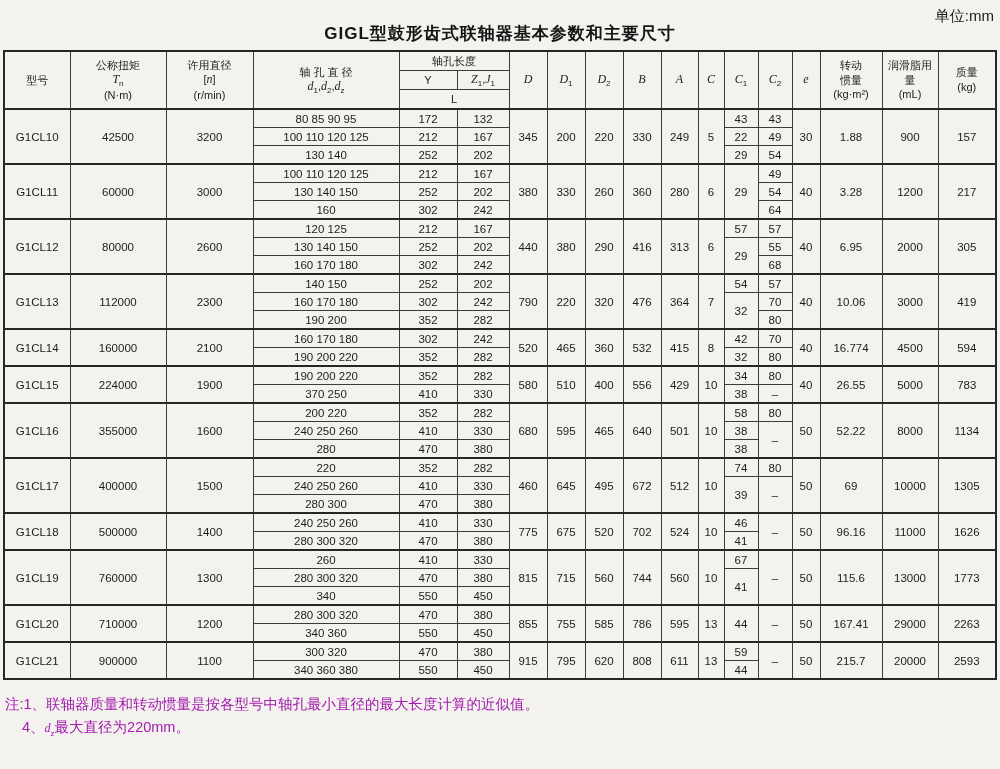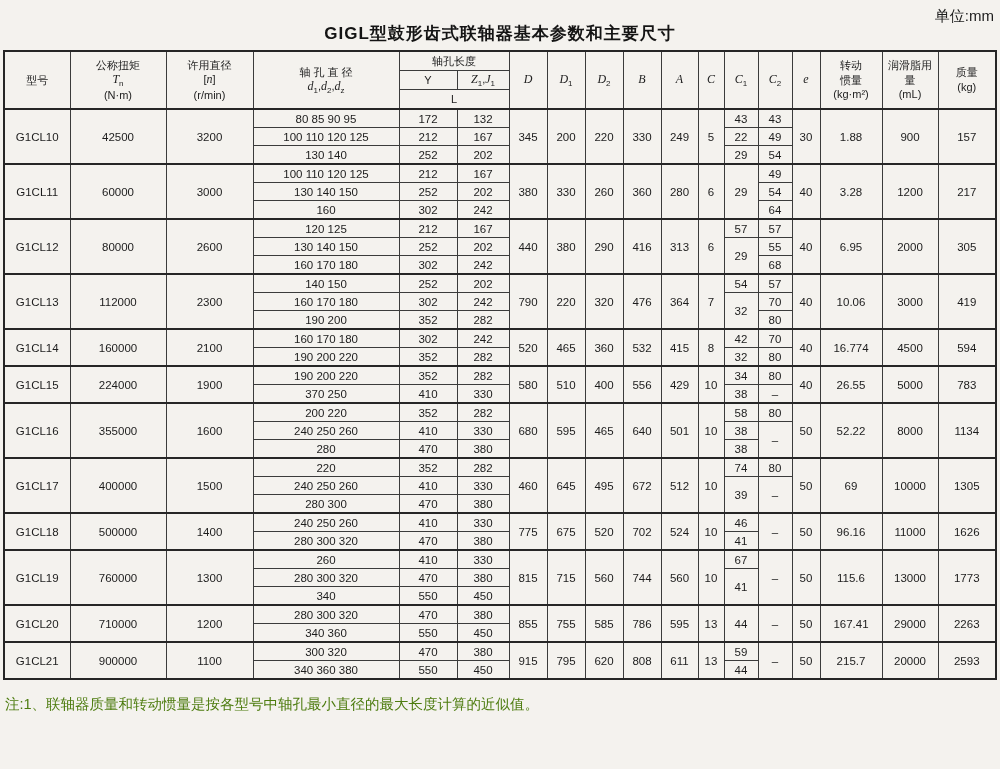--- a/index.html
+++ b/index.html
@@ -29,21 +29,21 @@
   }
   thead th { font-size:11px; line-height:1.32; height:18px; color:#222; }
   tbody td { font-size:11.5px; height:17px; white-space:nowrap; }
   tr.grp td { border-top:2px solid #262626; }
   thead tr:last-child th { border-bottom:1.5px solid #2a2a2a; }
   i {
     font-family:"Liberation Serif","DejaVu Serif",serif;
     font-style:italic; font-size:12px;
   }
   sub { font-size:8px; line-height:0; }
-  .notes { margin:13px 0 0 5px; font-size:14.5px; line-height:22.5px; color:#4d7c0f; }
+  .notes { margin:13px 0 0 5px; font-size:14.5px; line-height:22.5px; color:#a21caf; }
   .note-line { padding-left:17px; white-space:nowrap; }
   .note-line.first { padding-left:0; }
 </style>
 </head>
 <body>
 
 <div class="header-bar">
   <div class="page-title">GIGL型鼓形齿式联轴器基本参数和主要尺寸</div>
   <div class="unit-label">单位:mm</div>
 </div>
@@ -455,13 +455,14 @@
         <td>340 360 380</td>
         <td>550</td>
         <td>450</td>
         <td>44</td>
       </tr>
     </tbody>
 </table>
 
 <div class="notes">
     <div class="note-line first">注:1、联轴器质量和转动惯量是按各型号中轴孔最小直径的最大长度计算的近似值。</div>
+    <div class="note-line">4、<i>d</i><sub>z</sub>最大直径为220mm。</div>
   </div>
 
 </body></html>

